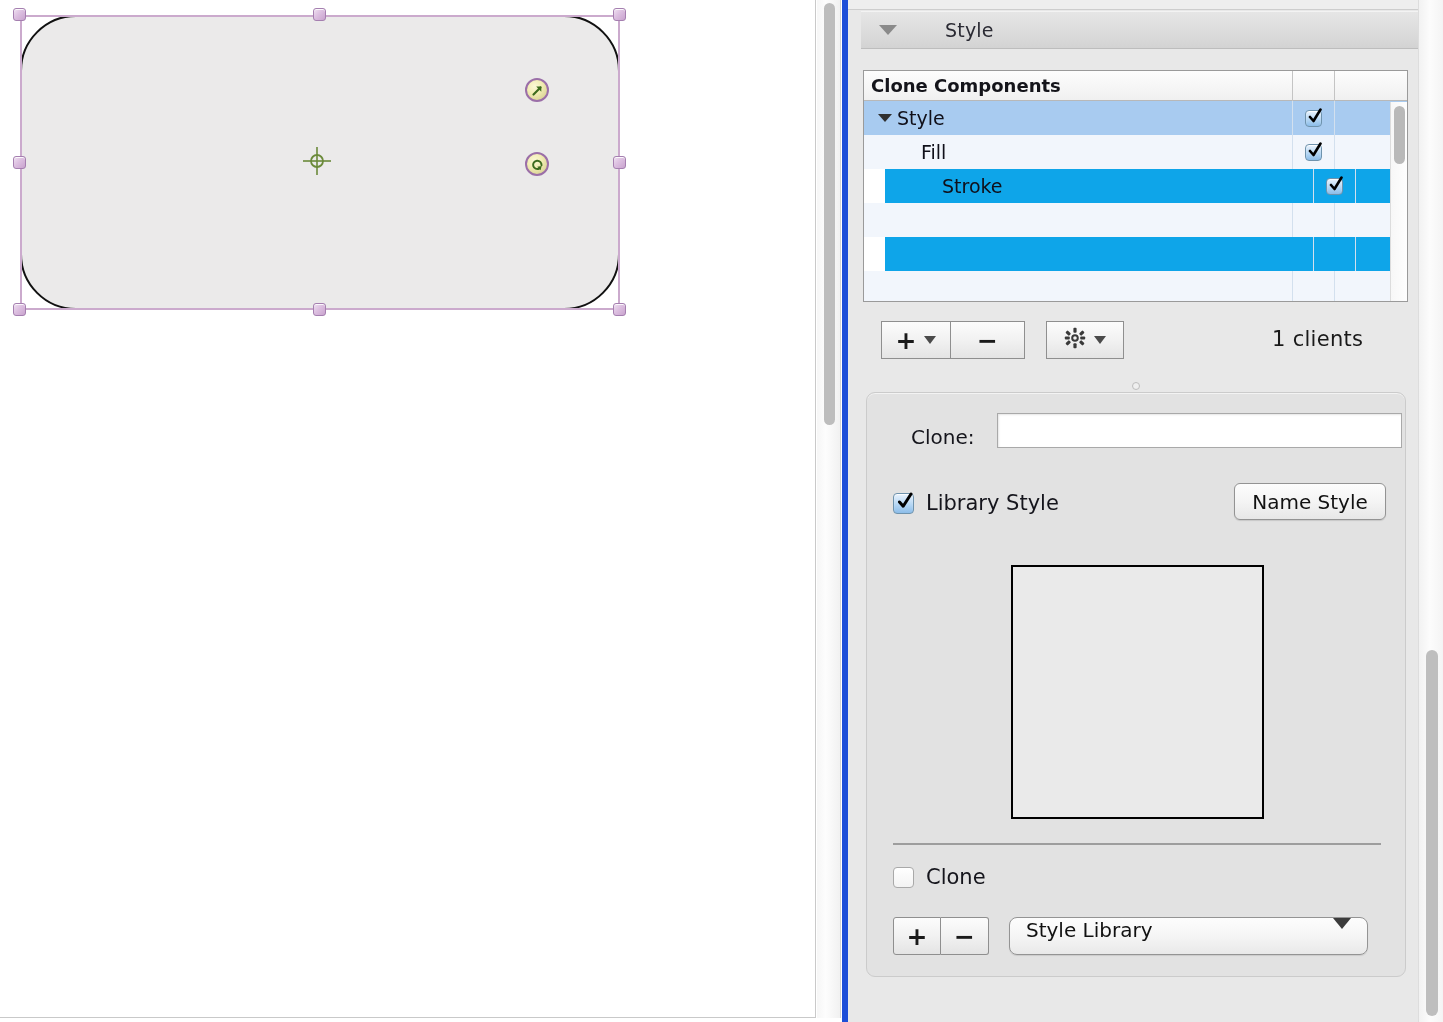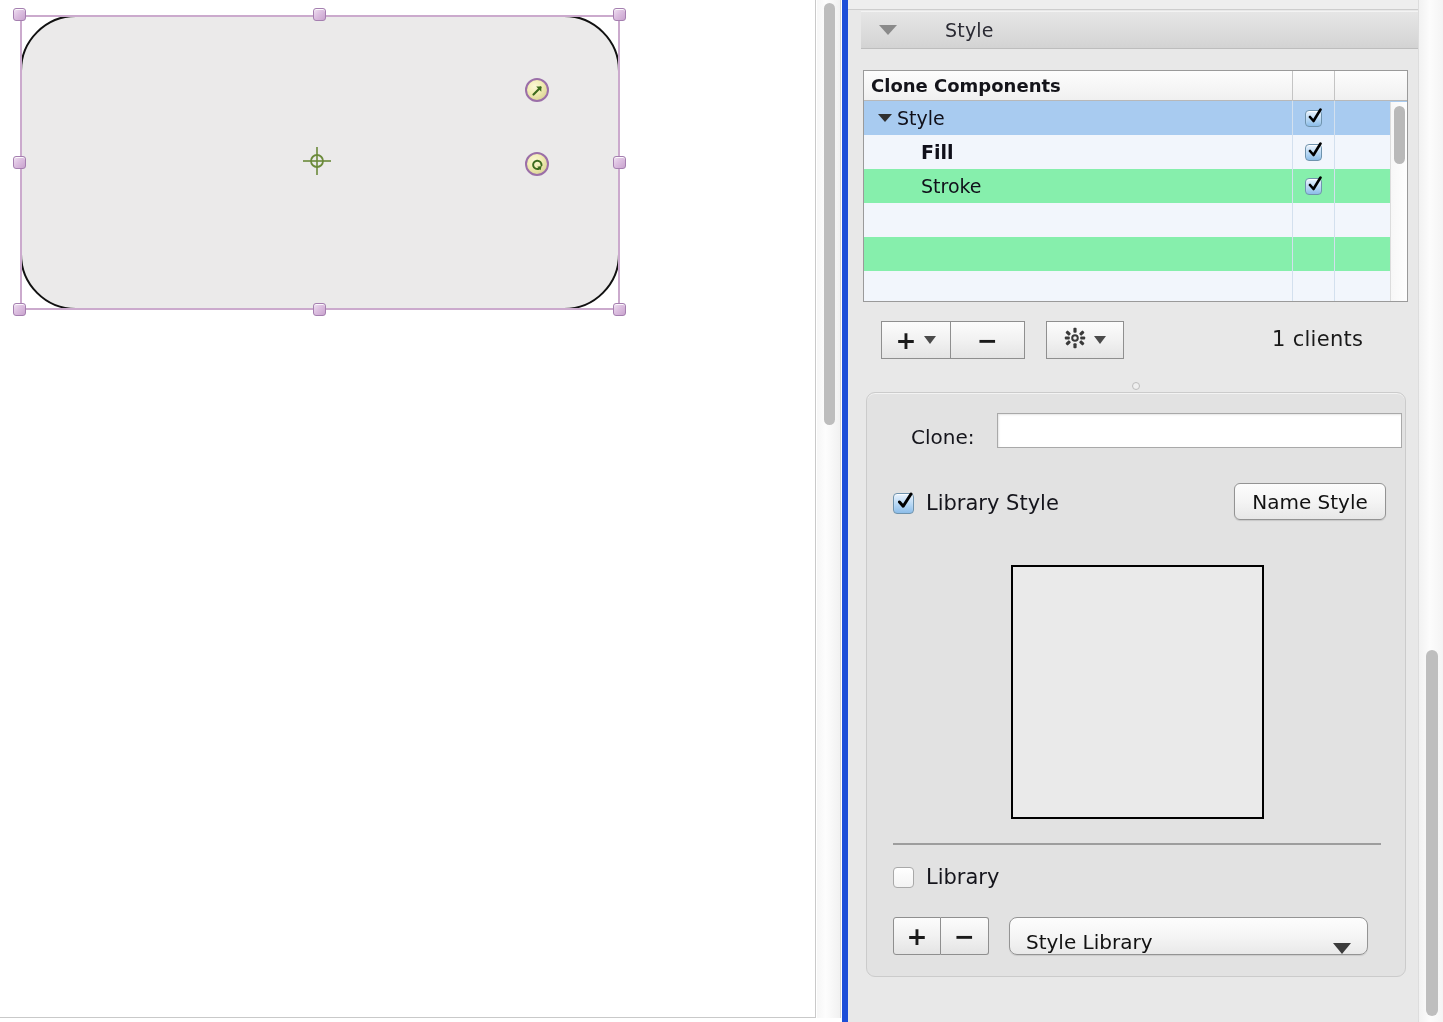--- a/index.html
+++ b/index.html
@@ -103,22 +103,22 @@
     height: 30px; background: linear-gradient(to bottom,#fdfdfd,#f0f0f0);
     border-bottom: 1px solid #b8b8b8; display: flex; align-items: center;
     position: relative;
   }
   .list-header .col-title { padding-left: 7px; font-size: 18px; font-weight: 700; color: #14141a; }
   .list-header .divider-a { position: absolute; left: 428px; top: 0; width: 1px; height: 30px; background: #c4c4c4; }
   .list-header .divider-b { position: absolute; left: 470px; top: 0; width: 1px; height: 30px; background: #c4c4c4; }
 
   .list-body { position: relative; }
   .lrow { position: relative; height: 34px; display: flex; align-items: center; }
-  .lrow.alt { background: #f2f6fc; font-weight: bold; }
-  .lrow.plain { background: #86efac; }
+  .lrow.alt { background: #f2f6fc; }
+  .lrow.plain { background: #0ea5e9; margin-left: 21px; }
   .lrow.selected { background: #a8cbf0; }
   .lrow .label { font-size: 19px; color: #10101a; }
   .lrow .tri {
     width: 0; height: 0; margin-right: 5px;
     border-left: 7px solid transparent; border-right: 7px solid transparent;
     border-top: 8px solid #303030;
   }
   .lrow .cell-check { position: absolute; left: 428px; width: 42px; display: flex; justify-content: center; }
   .vline-a { position: absolute; left: 428px; top: 0; width: 1px; height: 100%; background: #d3e0ee; }
   .vline-b { position: absolute; left: 470px; top: 0; width: 1px; height: 100%; background: #d3e0ee; }
@@ -223,21 +223,21 @@
   .locked-row .lbl { margin-left: 12px; font-size: 21px; color: #15151c; }
 
   #lib-btn-group { left: 26px; top: 524px; }
   #lib-btn-group .gbtn.lib-add { width: 48px; border-radius: 3px 0 0 3px; }
   #lib-btn-group .gbtn.lib-rem { width: 48px; border-radius: 0 3px 3px 0; }
 
   .style-library-select {
     position: absolute; left: 142px; top: 524px; width: 359px; height: 38px;
     background: linear-gradient(to bottom,#fdfdfd 0%,#f5f5f5 50%,#e9e9e9 100%);
     border: 1px solid #949494; border-radius: 8px;
-    display: flex; align-items: flex-end;
+    display: flex; align-items: flex-start;
     box-shadow: 0 1px 1px rgba(0,0,0,.10);
   }
   .style-library-select .sel-text { margin-left: 16px; font-size: 20px; color: #111; }
   .style-library-select .caret {
     position: absolute; right: 16px; width: 0; height: 0;
     border-left: 9px solid transparent; border-right: 9px solid transparent;
     border-top: 11px solid #3c3c3c;
   }
 
   
@@ -435,21 +435,21 @@
       <div class="clone-btn">
         <span>Name Style</span>
       </div>
 
       <div class="preview-swatch"></div>
 
       <div class="card-divider"></div>
 
       <div class="locked-row">
         <span class="cbox off"></span>
-        <span class="lbl">Library</span>
+        <span class="lbl">Clone</span>
       </div>
 
       <div class="btn-group" id="lib-btn-group">
         <div class="gbtn lib-add">
           <span class="plus-glyph">+</span>
         </div>
         <div class="gbtn lib-rem">
           <span class="minus-glyph">−</span>
         </div>
       </div>

